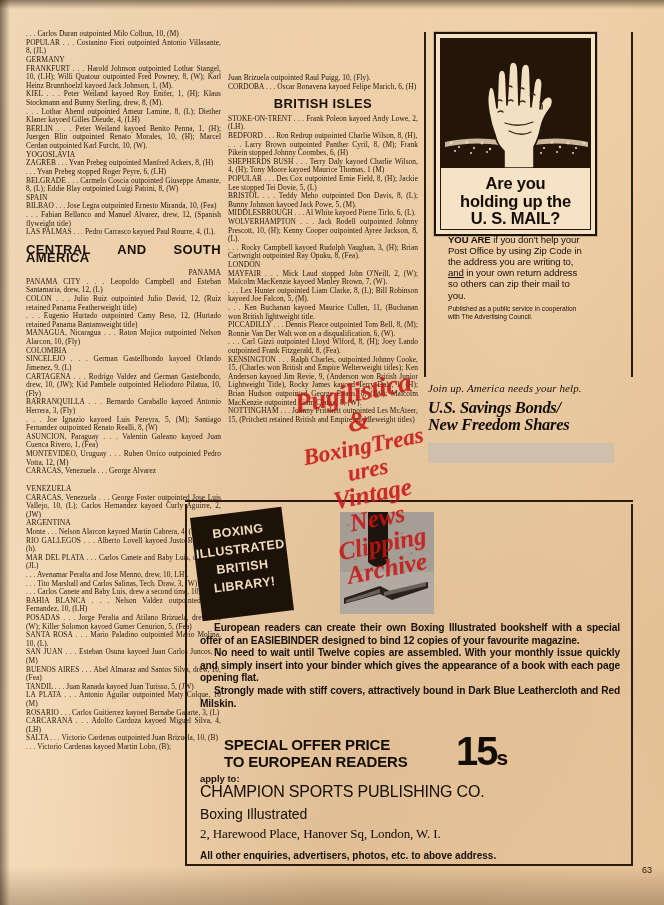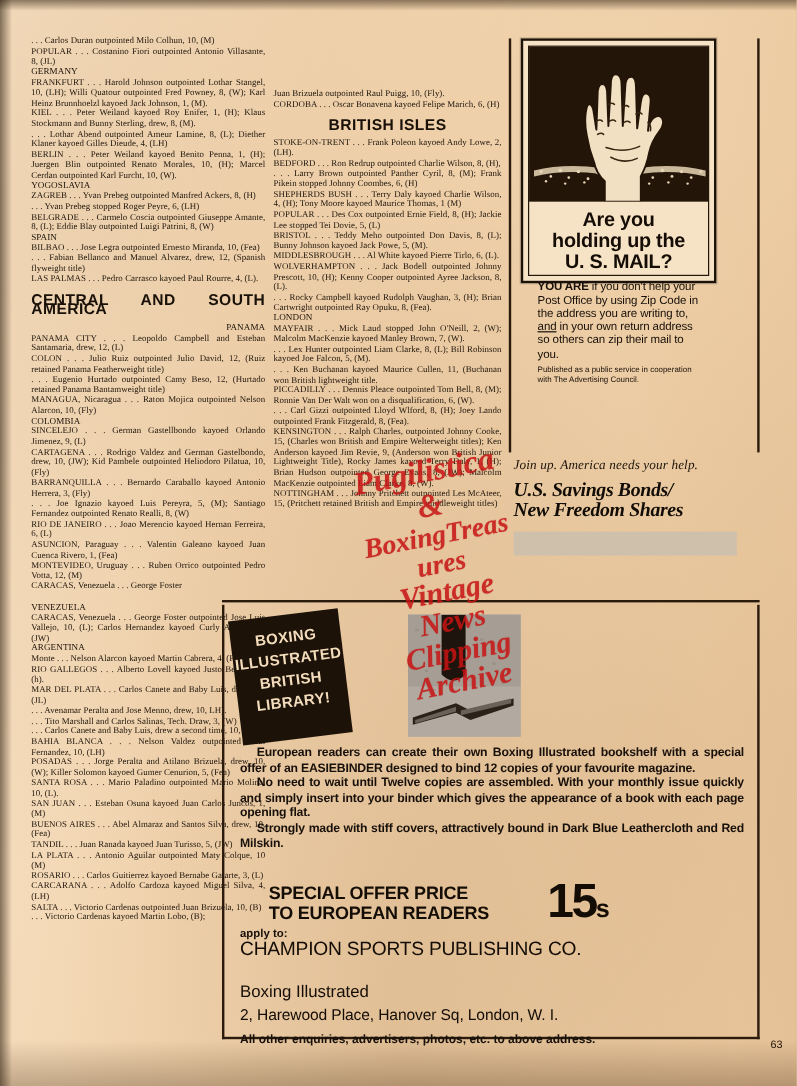--- a/index.html
+++ b/index.html
@@ -246,24 +246,24 @@
     font-family: Liberation Sans, sans-serif;
     font-size: 16px;
     color: #140d06;
     letter-spacing: -0.2px;
     margin-top: -1px;
   }
   #mag {
     font-family: "Liberation Sans", sans-serif;
     font-size: 14px;
     color: #140d06;
-    margin-top: 17px;
+    margin-top: 5px;
   }
   #addr {
-    font-family: Liberation Sans, sans-serif;
+    font-family: Liberation Serif, serif;
     font-size: 13px;
     color: #140d06;
     margin-top: 4px;
     letter-spacing: -0.1px;
   }
   #enq {
     font-family: "Liberation Sans", sans-serif;
     font-weight: bold;
     font-size: 10px;
     line-height: 11px;
@@ -342,24 +342,23 @@
     <p class="right-lbl country">PANAMA</p>
     <p>PANAMA CITY . . . Leopoldo Campbell and Esteban Santamaria, drew, 12, (L)</p>
     <p>COLON . . . Julio Ruiz outpointed Julio David, 12, (Ruiz retained Panama Featherweight title)</p>
     <p>. . . Eugenio Hurtado outpointed Camy Beso, 12, (Hurtado retained Panama Bantamweight title)</p>
     <p>MANAGUA, Nicaragua . . . Raton Mojica outpointed Nelson Alarcon, 10, (Fly)</p>
     <p class="country">COLOMBIA</p>
     <p>SINCELEJO . . . German Gastellbondo kayoed Orlando Jimenez, 9, (L)</p>
     <p>CARTAGENA . . . Rodrigo Valdez and German Gastelbondo, drew, 10, (JW); Kid Pambele outpointed Heliodoro Pilatua, 10, (Fly)</p>
     <p>BARRANQUILLA . . . Bernardo Caraballo kayoed Antonio Herrera, 3, (Fly)</p>
     <p>. . . Joe Ignazio kayoed Luis Pereyra, 5, (M); Santiago Fernandez outpointed Renato Realli, 8, (W)</p>
-    <p>RIO DE JANEIRO . . . Joao Merencio kayoed Hernan Ferreira, 6, (L)</p>
     <p>ASUNCION, Paraguay . . . Valentin Galeano kayoed Juan Cuenca Rivero, 1, (Fea)</p>
     <p>MONTEVIDEO, Uruguay . . . Ruben Orrico outpointed Pedro Votta, 12, (M)</p>
-    <p>CARACAS, Venezuela . . . George Foster</p>
+    <p>CARACAS, Venezuela . . . George Alvarez</p>
     <p style="height:9px">&nbsp;</p>
     <p class="country">VENEZUELA</p>
     <p>CARACAS, Venezuela . . . George Foster outpointed Jose Luis Vallejo, 10, (L); Carlos Hernandez kayoed Curly Aguirre, 2, (JW)</p>
     <p class="country">ARGENTINA</p>
     <p>Monte . . . Nelson Alarcon kayoed Martin Cabrera, 4, (Fly)</p>
     <p>RIO GALLEGOS . . . Alberto Lovell kayoed Justo Benitez, 2, (h).</p>
     <p>MAR DEL PLATA . . . Carlos Canete and Baby Luis, drew, 10, (JL)</p>
     <p>. . . Avenamar Peralta and Jose Menno, drew, 10, LH).</p>
     <p>. . . Tito Marshall and Carlos Salinas, Tech. Draw, 3, (W)</p>
     <p>. . . Carlos Canete and Baby Luis, drew a second time, 10, (JL)</p>

